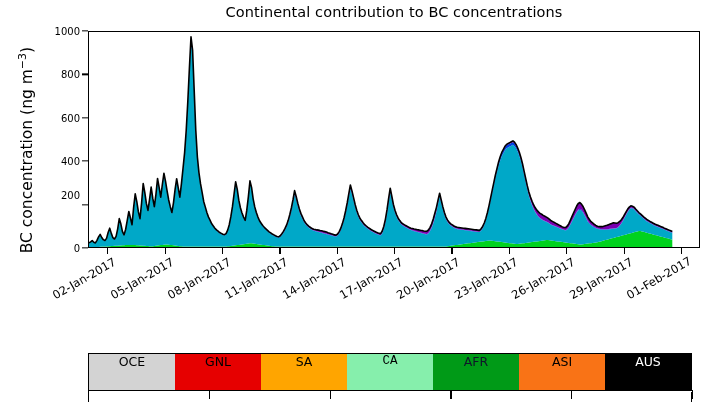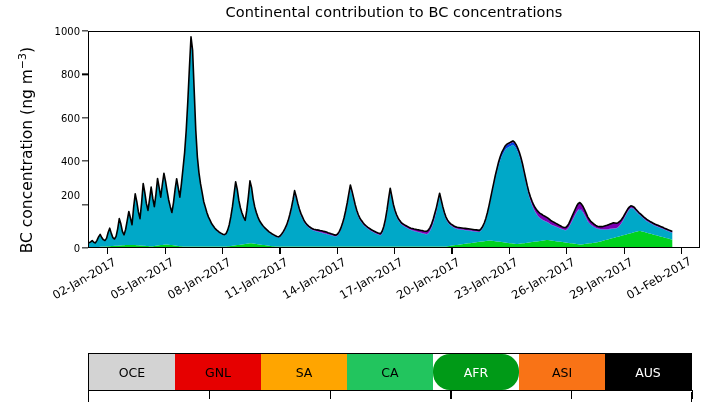--- a/index.html
+++ b/index.html
@@ -28,21 +28,21 @@
   .ylabel sup{font-size:11px;vertical-align:super;}
 
   
   .xtickmark{position:absolute;top:248px;width:1.3px;height:6px;background:#000;}
   .xtick{position:absolute;top:256px;font-size:11.5px;white-space:nowrap;
          transform-origin:right top;transform:rotate(-30deg);text-align:right;}
 
   
   .cbar{position:absolute;left:88px;top:353px;width:602px;height:36px;
         display:flex;border:1px solid #000;box-sizing:content-box;}
-  .cseg{flex:1 1 0;display:flex;align-items:center;justify-content:center;
+  .cseg{flex:1 1 0;display:flex;justify-content:center;
         font-size:12.5px;height:36px;}
   .cbarframe{position:absolute;left:88px;top:353px;width:604px;height:38px;
              border:1.2px solid #000;box-sizing:border-box;pointer-events:none;}
   .cbarbox{position:absolute;left:88px;top:392px;width:604px;height:10px;
            border-left:1.2px solid #000;border-right:1.2px solid #000;box-sizing:border-box;}
   .cbtick{position:absolute;top:390px;width:1.2px;height:9px;background:#000;}
 </style>
 </head>
 <body>
 
@@ -113,24 +113,24 @@
   <div class="cbar" id="cbar">
       <div class="cseg" style="background: rgb(211, 211, 211); color: rgb(0, 0, 0);">
         <span>OCE</span>
       </div>
       <div class="cseg" style="background: rgb(230, 0, 0); color: rgb(0, 0, 0);">
         <span>GNL</span>
       </div>
       <div class="cseg" style="background: rgb(255, 165, 0); color: rgb(0, 0, 0);">
         <span>SA</span>
       </div>
-      <div class="cseg" style="background: #22c55e; color: rgb(0, 0, 0);">
+      <div class="cseg" style="background: #86efac; color: rgb(0, 0, 0); font-family: Liberation Mono, monospace;">
         <span>CA</span>
       </div>
-      <div class="cseg" style="background: rgb(0, 154, 23); color: #ffffff; border-radius: 17px;">
+      <div class="cseg" style="background: rgb(0, 154, 23); color: #0f172a;">
         <span>AFR</span>
       </div>
       <div class="cseg" style="background: #f97316; color: rgb(0, 0, 0);">
         <span>ASI</span>
       </div>
       <div class="cseg" style="background: rgb(0, 0, 0); color: rgb(255, 255, 255);">
         <span>AUS</span>
       </div>
     </div>
   <div class="cbarframe"></div>

